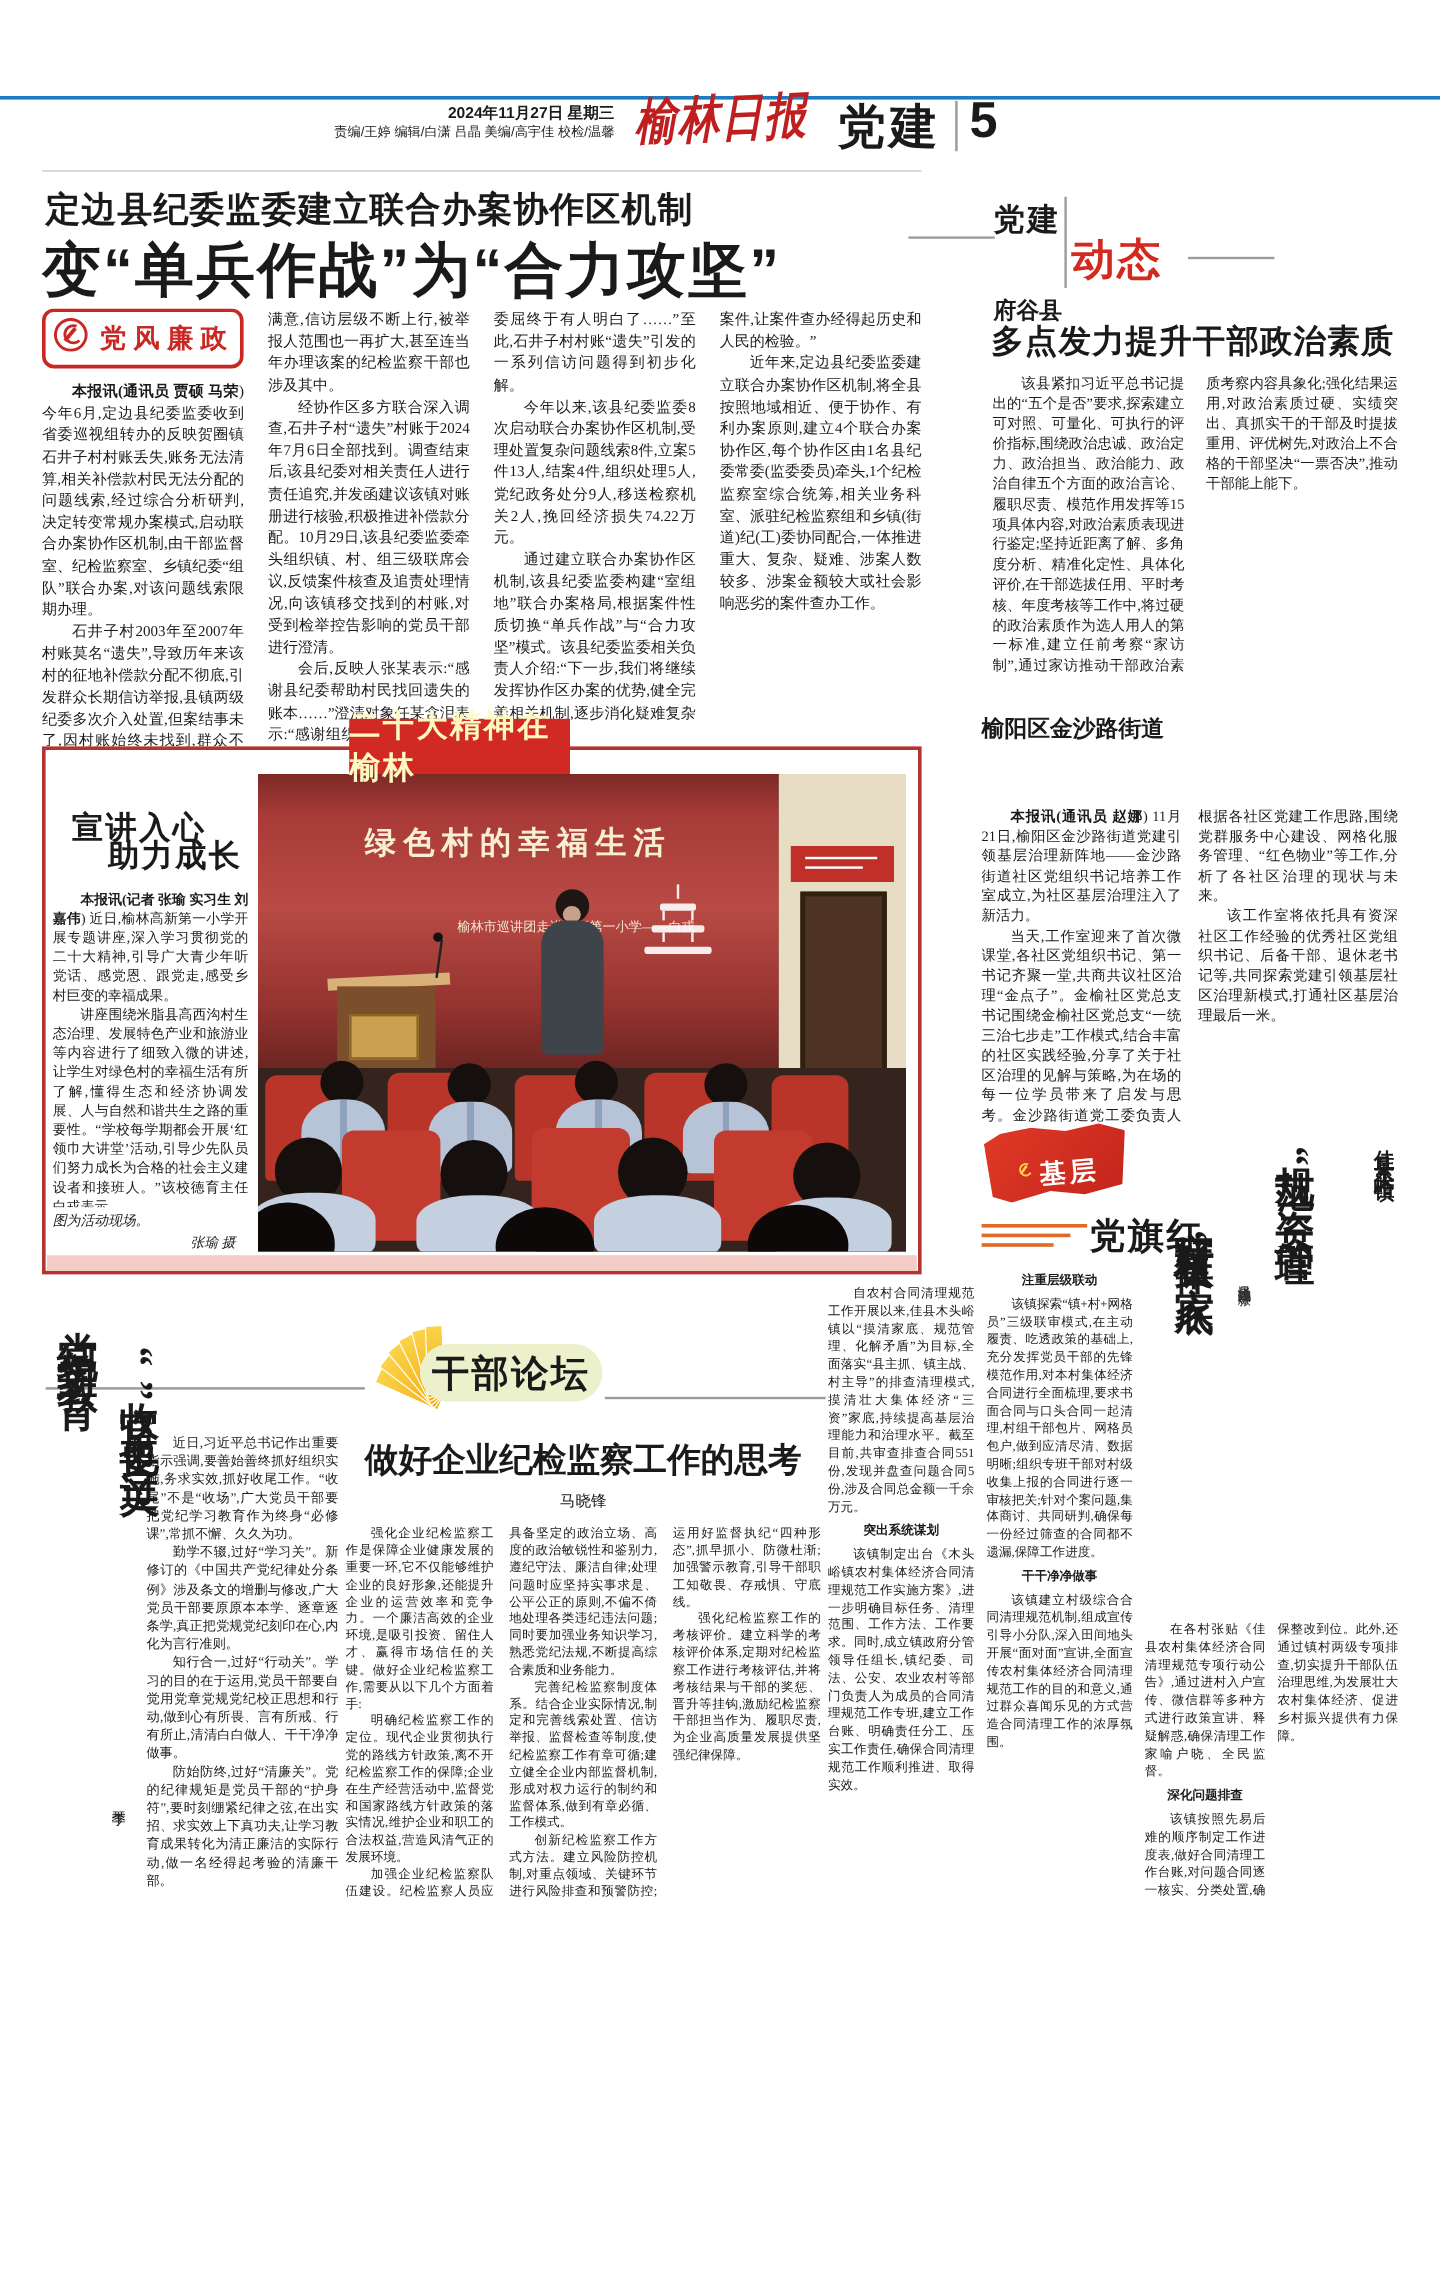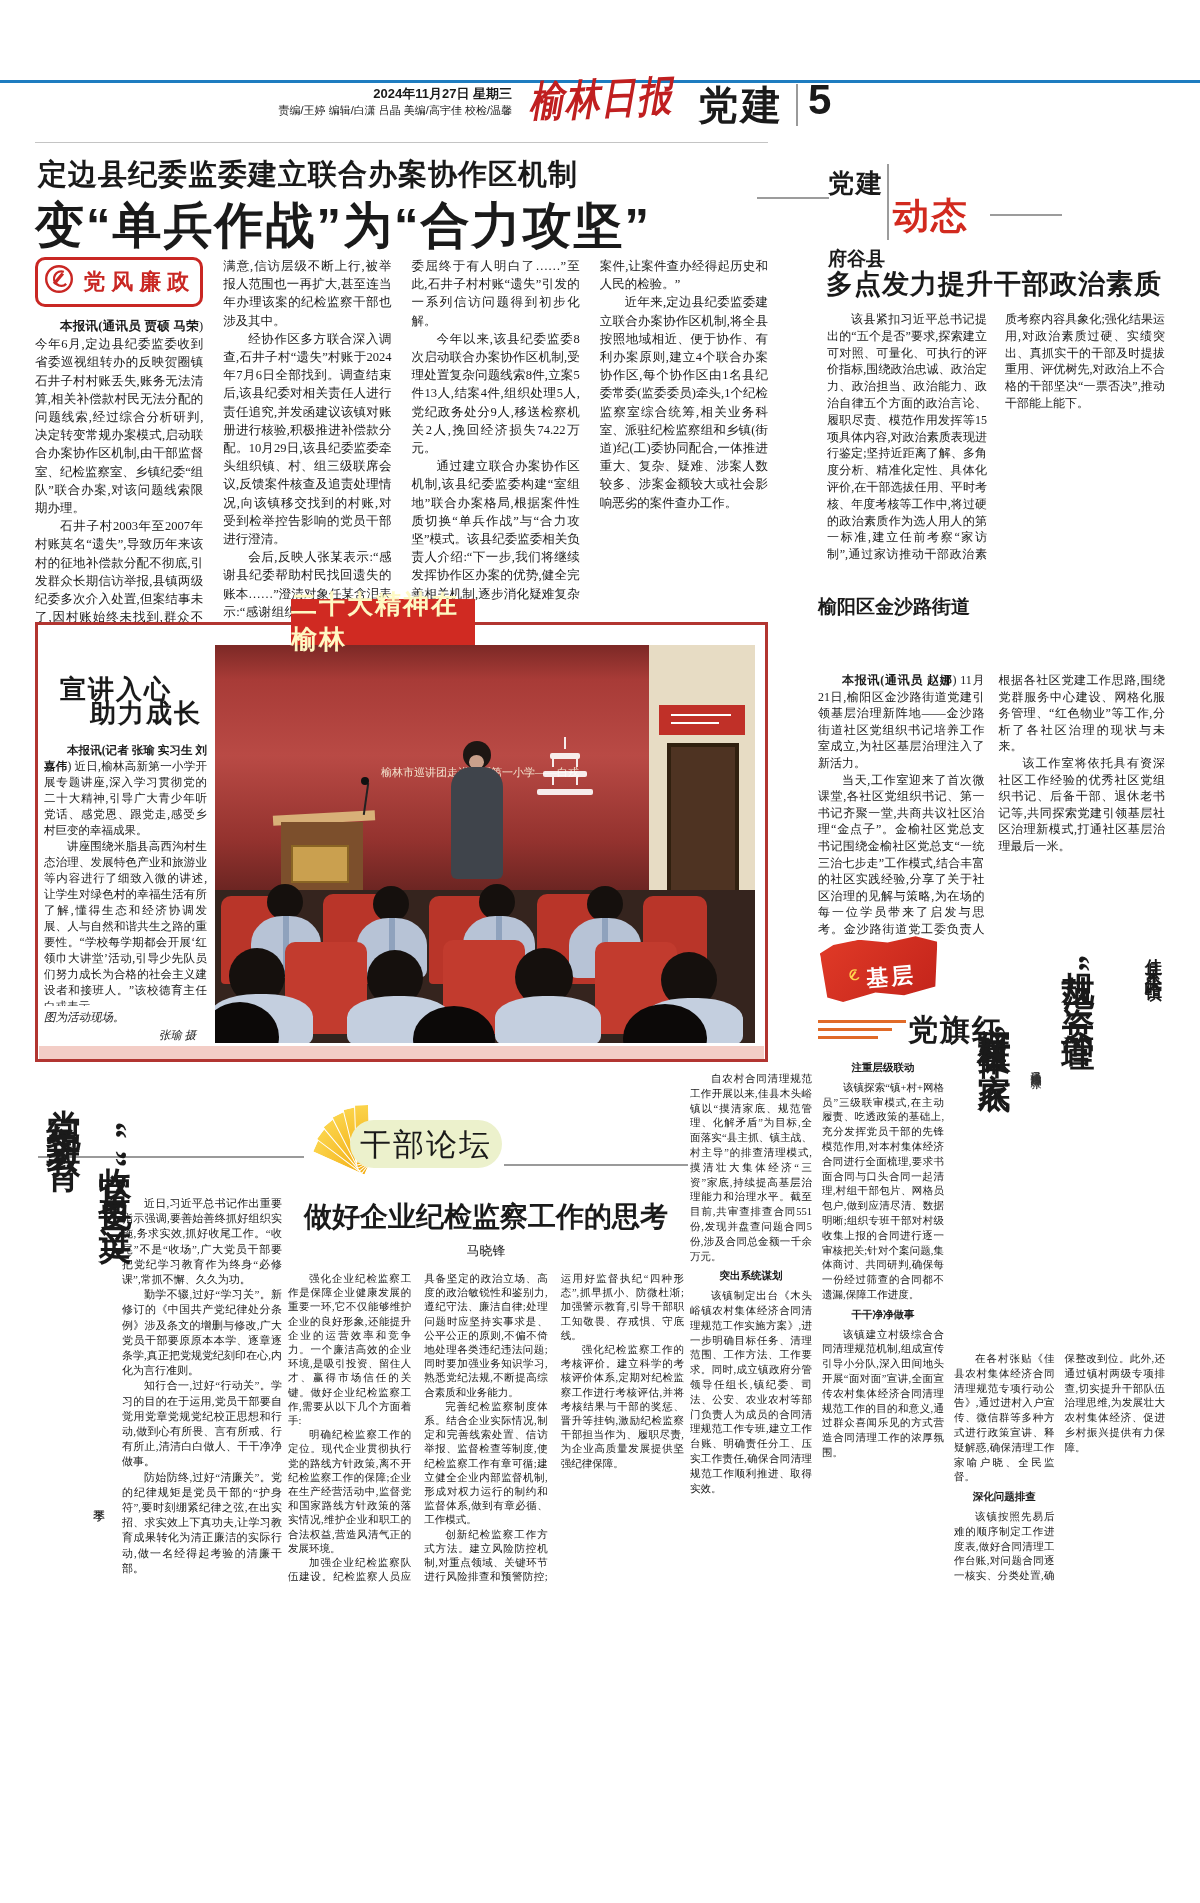--- a/index.html
+++ b/index.html
@@ -109,21 +109,21 @@
   .jc-col{font-size:10.5px;line-height:14.8px;}
   .jc-c1{left:690px;top:1072px;width:122px;height:514px;}
   .jc-c2{left:822px;top:1056px;width:122px;height:530px;}
   .jc-c3{left:954px;top:1352px;width:211px;height:236px;column-count:2;column-gap:10px;}
 
   
   .fan{left:308px;top:1094px;width:80px;height:72px;}
   .fan i{position:absolute;left:48px;bottom:4px;width:13px;height:56px;background:linear-gradient(#fbd34a,#f3ae14);
          border:1px solid #fff;transform-origin:bottom right;display:block;}
   .forum-pill{left:350px;top:1120px;width:152px;height:48px;background:#ecf1cc;border-radius:24px;}
-  .forum-name{left:346px;top:1124px;width:160px;text-align:center;font-size:31px;font-weight:400;letter-spacing:2px;}
+  .forum-name{left:346px;top:1124px;width:160px;text-align:center;font-size:31px;font-weight:700;letter-spacing:2px;}
   .forum-lineL{left:38px;top:1156px;width:266px;height:2px;background:#9a9a9a;}
   .forum-lineR{left:504px;top:1164px;width:184px;height:2px;background:#9a9a9a;}
   .forum-title{left:288px;top:1198px;width:396px;text-align:center;font-size:28px;font-weight:900;}
   .forum-author{left:288px;top:1242px;width:396px;text-align:center;font-size:13px;}
   .forum-body{left:288px;top:1272px;width:396px;height:314px;column-count:3;column-gap:13px;
               font-size:10.5px;line-height:14.2px;}
 
   
   .dj-title{left:40px;top:1082px;width:90px;height:540px;}
   .dj-l1{font-size:34px;font-weight:900;letter-spacing:9px;}
@@ -196,20 +196,21 @@
   <div class="abs sp-t2 sans">助力成长</div>
   <div class="abs sp-body jtext">
       <p><strong>本报讯(记者 张瑜 实习生 刘嘉伟</strong>) 近日,榆林高新第一小学开展专题讲座,深入学习贯彻党的二十大精神,引导广大青少年听党话、感党恩、跟党走,感受乡村巨变的幸福成果。</p>
       <p>讲座围绕米脂县高西沟村生态治理、发展特色产业和旅游业等内容进行了细致入微的讲述,让学生对绿色村的幸福生活有所了解,懂得生态和经济协调发展、人与自然和谐共生之路的重要性。“学校每学期都会开展‘红领巾大讲堂’活动,引导少先队员们努力成长为合格的社会主义建设者和接班人。”该校德育主任白戎表示。</p>
     </div>
   <div class="abs sp-cap">图为活动现场。</div>
   <div class="abs sp-credit">张瑜 摄</div>
 
   <div class="abs photo">
     <div class="ph-screen"></div>
+    <div class="ph-title sans">绿色村的幸福生活</div>
     <div class="ph-sub">榆林市巡讲团走进高新第一小学——白戎</div>
     <div class="ph-wall"></div>
     <div class="ph-wbanner"></div>
     <div class="ph-door"></div>
     <div class="pagoda">
       <div class="pag-spire"></div>
       <div class="pag-roof" style="width:30px;"></div>
       <div class="pag-body"></div>
       <div class="pag-roof" style="width:44px;"></div>
       <div class="pag-body"></div>

